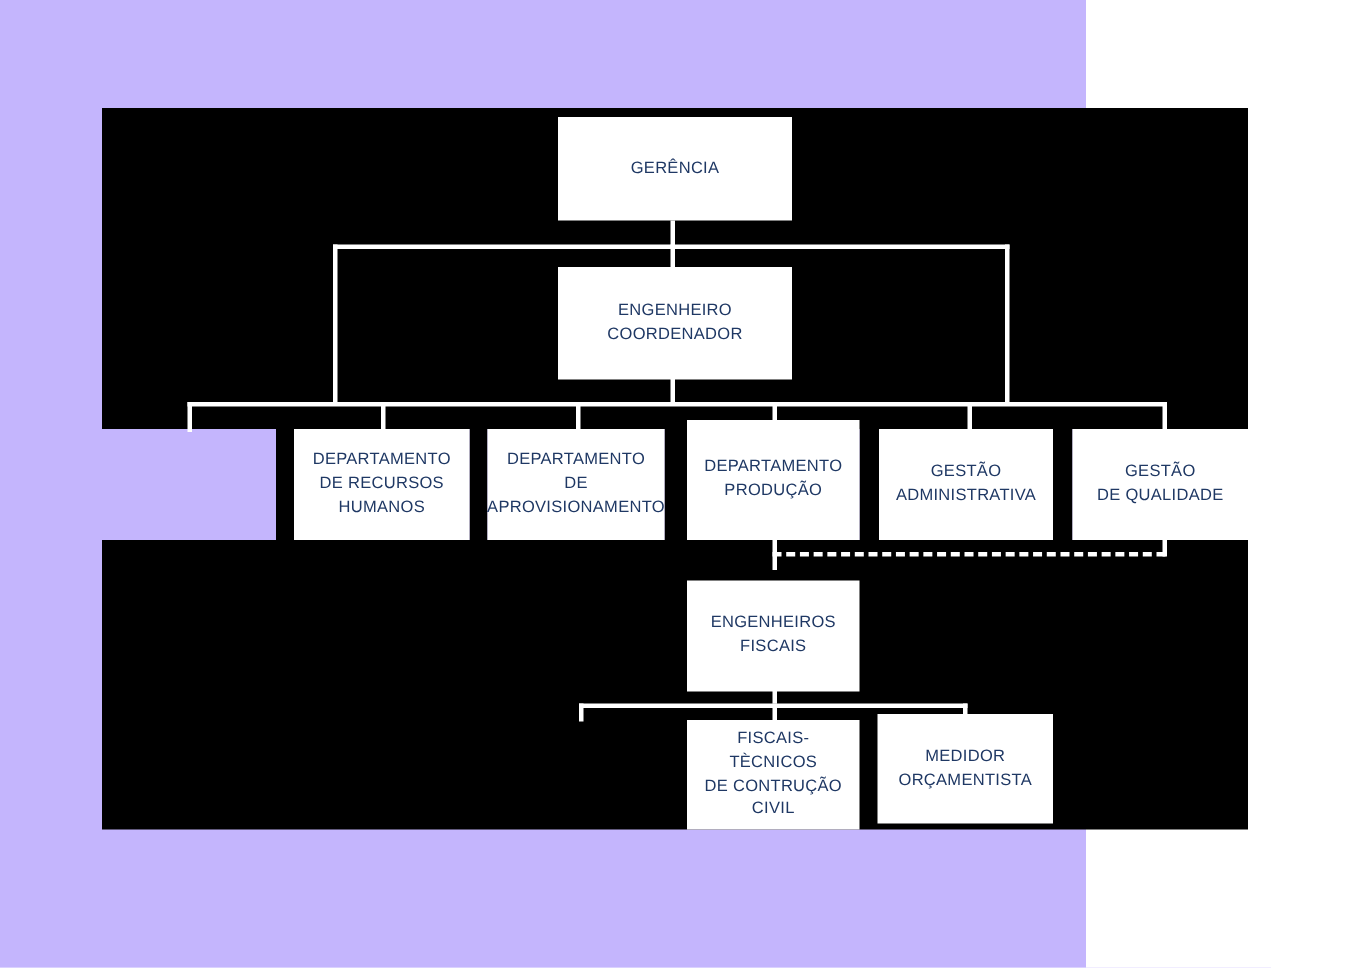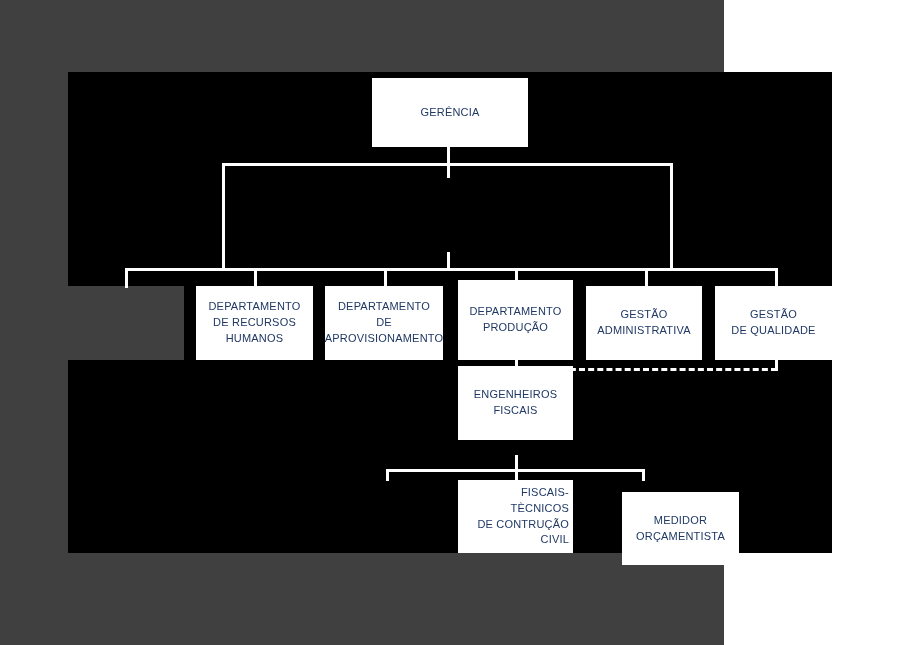--- a/index.html
+++ b/index.html
@@ -11,21 +11,21 @@
     width: 900px;
     height: 645px;
     font-family: "Liberation Sans", sans-serif;
     overflow: hidden;
   }
 
   #chart-canvas {
     position: relative;
     width: 724px;
     height: 645px;
-    background: #404040;
+    background: #c4b5fd;
   }
 
   
   .backdrop {
     position: absolute;
     background: #000000;
   }
 
   
   .line {
@@ -112,20 +112,24 @@
   <div class="line h" style="left:386px; top:469px; width:259px;"></div>
 
   <div class="line v" style="left:386px; top:469px; height:12px;"></div>
   <div class="line v" style="left:515px; top:469px; height:12px;"></div>
   <div class="line v" style="left:642px; top:469px; height:12px;"></div>
 
   <div class="node" style="left:372px; top:78px; width:156px; height:69px;">
     <span class="node-label">GERÊNCIA</span>
   </div>
 
+  <div class="node" style="left:372px; top:178px; width:156px; height:75px;">
+    <span class="node-label">ENGENHEIRO
+COORDENADOR</span>
+  </div>
 
   <div class="node" style="left:196px; top:286px; width:117px; height:74px;">
     <span class="node-label">DEPARTAMENTO
 DE RECURSOS
 HUMANOS</span>
   </div>
   <div class="node" style="left:325px; top:286px; width:118px; height:74px;">
     <span class="node-label">DEPARTAMENTO
 DE
 APROVISIONAMENTO</span>
@@ -136,28 +140,28 @@
   </div>
   <div class="node" style="left:586px; top:286px; width:116px; height:74px;">
     <span class="node-label">GESTÃO
 ADMINISTRATIVA</span>
   </div>
   <div class="node" style="left:715px; top:286px; width:117px; height:74px;">
     <span class="node-label">GESTÃO
 DE QUALIDADE</span>
   </div>
 
-  <div class="node" style="left:458px; top:366px; width:115px; height:74px;">
+  <div class="node" style="left:458px; top:387px; width:115px; height:74px;">
     <span class="node-label">ENGENHEIROS
 FISCAIS</span>
   </div>
 
-  <div class="node" style="left:458px; top:480px; width:115px; height:73px;text-align:right;">
+  <div class="node" style="left:458px; top:480px; width:115px; height:73px;">
     <span class="node-label">FISCAIS- TÈCNICOS
 DE CONTRUÇÃO
 CIVIL</span>
   </div>
-  <div class="node" style="left:585px; top:492px; width:117px; height:73px;margin-left:37px;">
+  <div class="node" style="left:585px; top:476px; width:117px; height:73px;">
     <span class="node-label">MEDIDOR
 ORÇAMENTISTA</span>
   </div>
 
 </div>
 
 </body></html>

